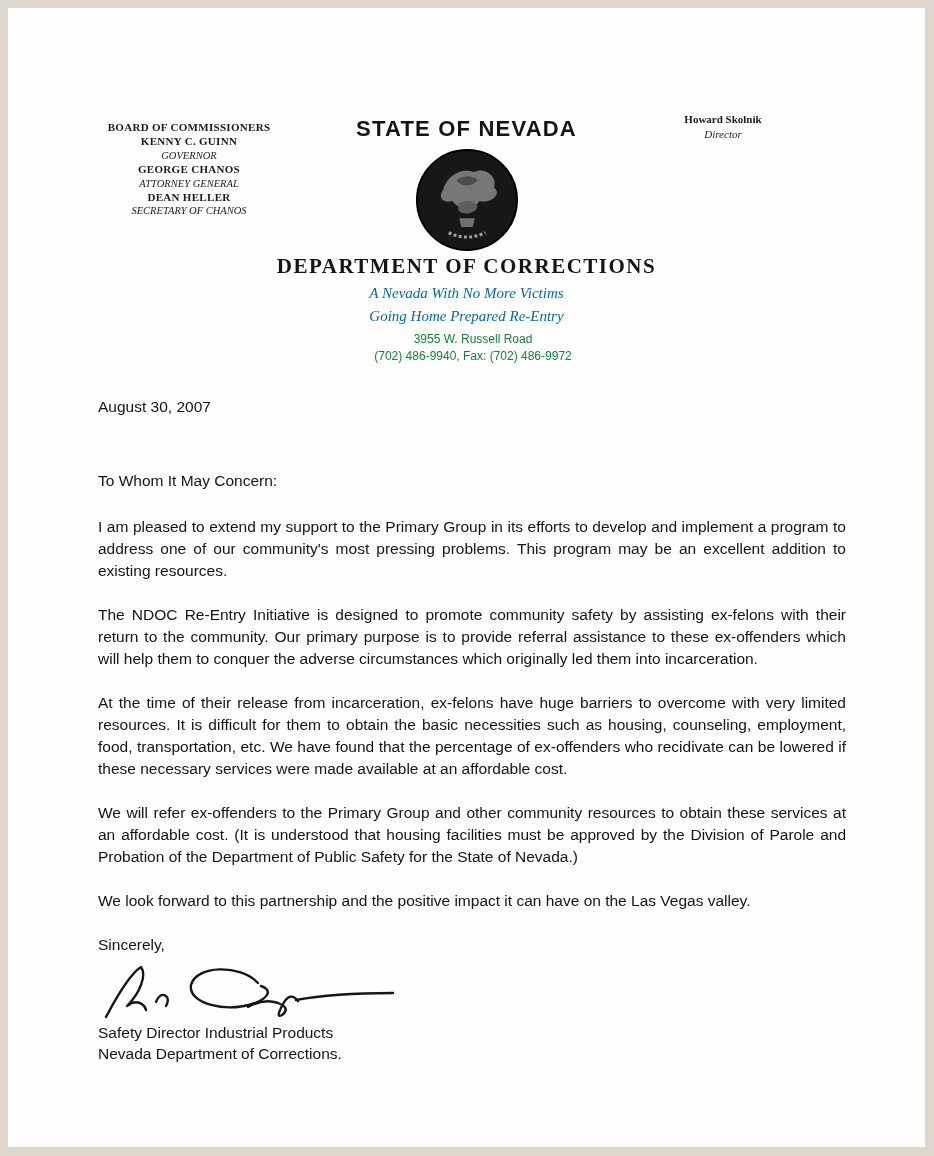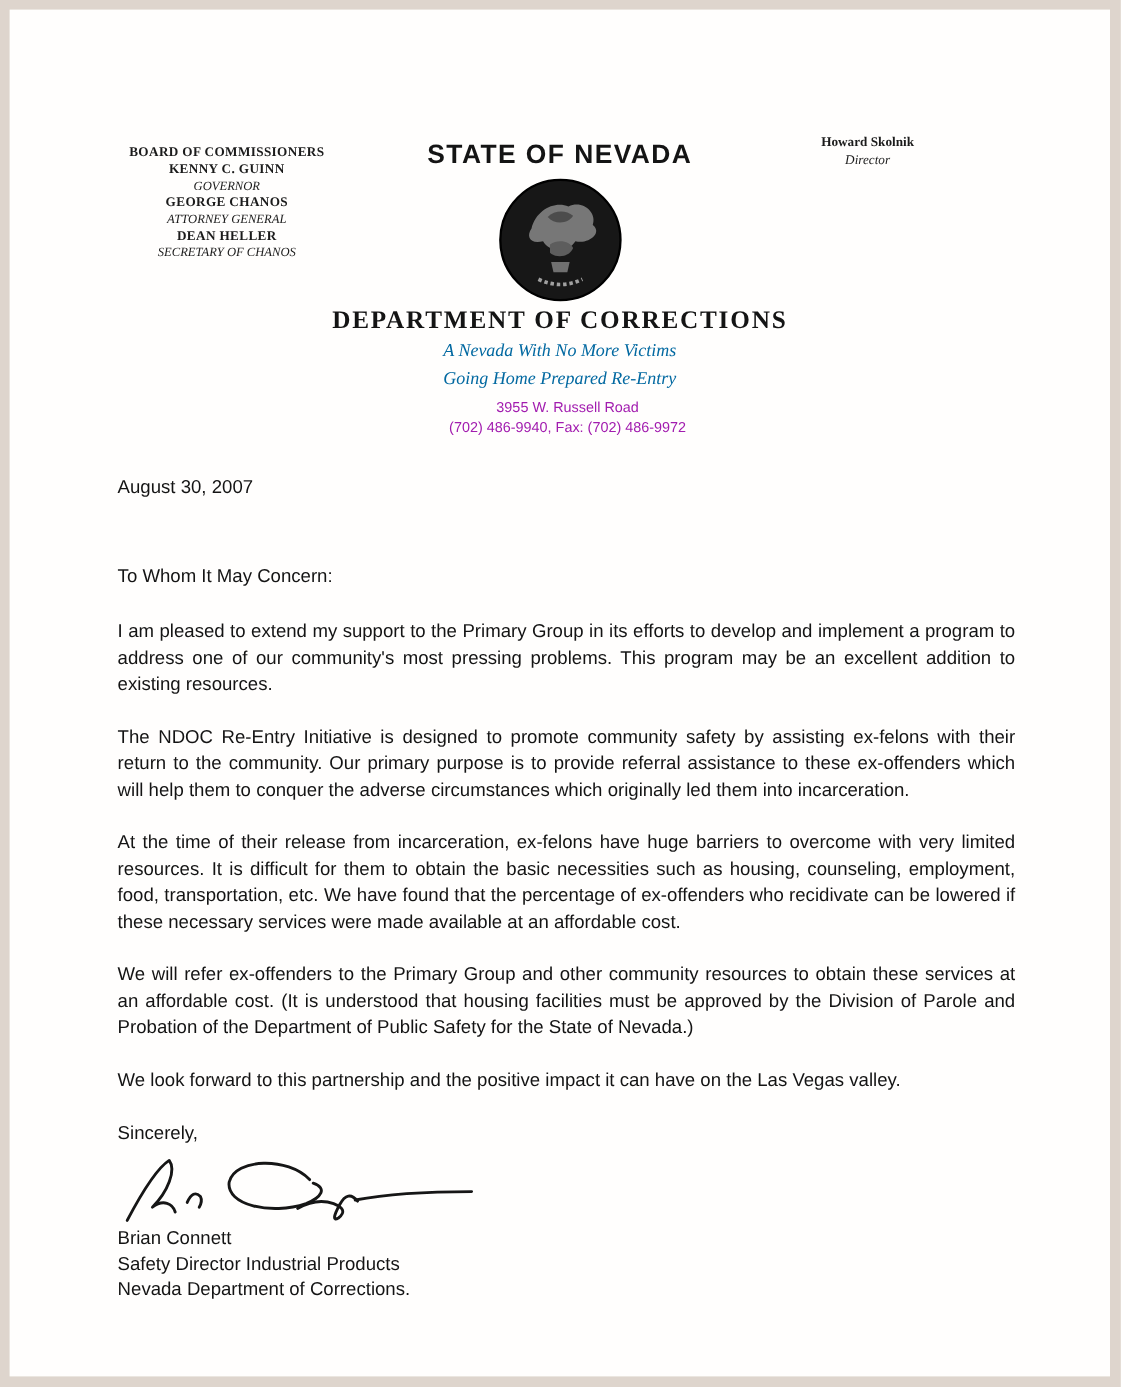--- a/index.html
+++ b/index.html
@@ -46,21 +46,21 @@
   .dept-title{
     font-family:"Liberation Serif",serif;
     font-weight:bold;font-size:21px;letter-spacing:1.5px;
     margin-top:2px;
   }
   .motto{
     font-family:"Liberation Serif",serif;
     font-style:italic;font-size:15px;margin-top:6px;color:#0369a1;
   }
   .addr{
-    font-size:12px;line-height:1.4;margin-top:6px;color:#a21caf;padding-left:13px;
+    font-size:12px;line-height:1.4;margin-top:6px;color:#15803d;padding-left:13px;
   }
   
   .letter-body{
     position:absolute;left:90px;top:388px;width:748px;
     font-size:15.5px;line-height:22px;color:#141414;
   }
   .date-line{margin:0 0 52px 0;}
   .salutation{margin:0 0 24px 0;}
   .letter-body p.para{
     margin:0 0 22px 0;
@@ -133,19 +133,18 @@
       <g fill="none" stroke="#161616" stroke-width="2.4" stroke-linecap="round" stroke-linejoin="round">
         <path d="M6,57 C16,38 30,14 41,7 C47,15 40,33 27,46 C36,39 44,43 46,50"></path>
         <path d="M56,42 q5,-11 11,-5 q2,4 -1,9"></path>
         <path d="M158,23 C140,4 96,5 91,25 C88,44 126,53 155,43 C168,38 173,30 161,26"></path>
         <path d="M148,47 q16,-9 30,-4 q13,5 4,12 q-7,4 1,-11 q7,-13 15,-3"></path>
         <path d="M196,40 C228,34 260,33 293,33"></path>
       </g>
     </svg>
 
     <div class="sig-block">
-      <div>Brian Connett</div>
       <div>Safety Director Industrial Products</div>
       <div>Nevada Department of Corrections.</div>
     </div>
   </div>
 
 </div>
 
 </body></html>

